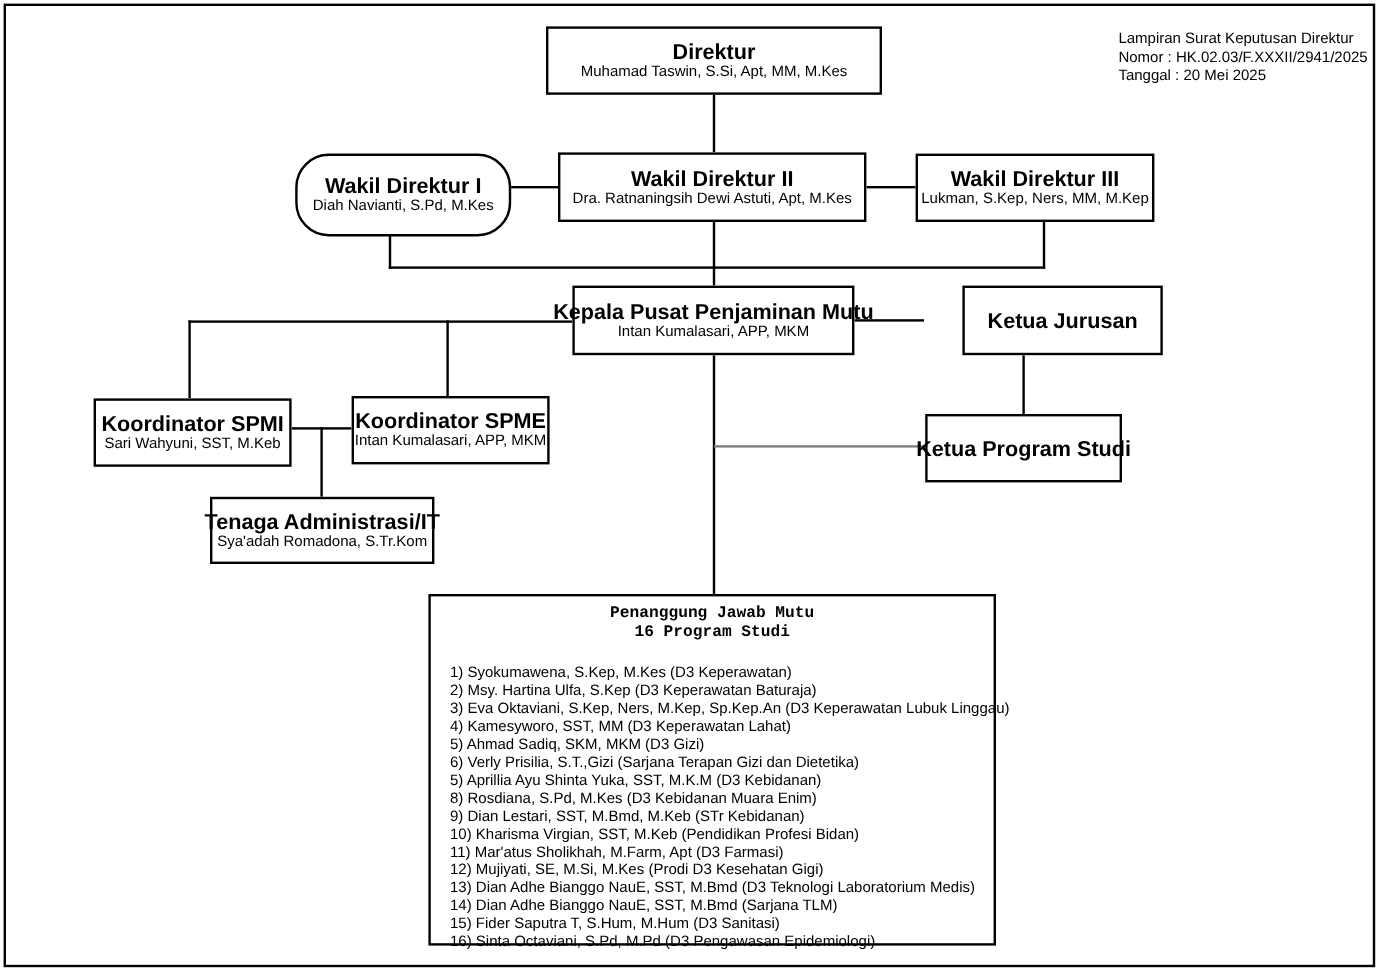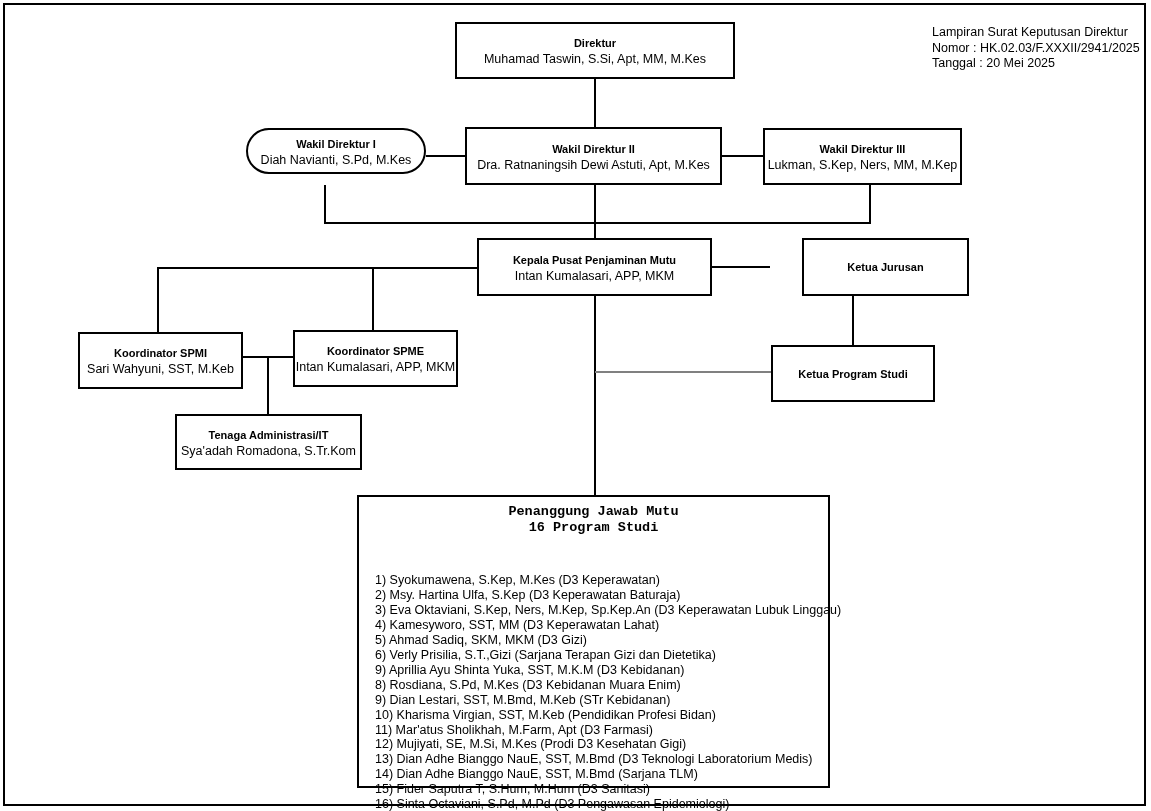--- a/index.html
+++ b/index.html
@@ -35,21 +35,21 @@
     box-sizing: border-box;
     display: flex;
     flex-direction: column;
     justify-content: center;
     align-items: center;
     text-align: center;
     z-index: 2;
   }
   .node-title {
     font-weight: bold;
-    font-size: 11px;
+    font-size: 18px;
     line-height: 18px;
     white-space: nowrap;
   }
   .node-name {
     font-size: 12.5px;
     line-height: 15px;
     white-space: nowrap;
   }
   .line {
     position: absolute;
@@ -68,21 +68,21 @@
   }
   .pjm-title {
     padding-top: 7px;
     text-align: center;
     font-weight: bold;
     font-size: 13.5px;
     line-height: 15.5px;
     font-family: Liberation Mono, monospace;
   }
   .pjm-list {
-    margin-top: 38px;
+    margin-top: 18px;
     padding-left: 16px;
     padding-right: 6px;
     text-align: left;
     font-size: 12.5px;
     line-height: 14.95px;
     white-space: nowrap;
   }
 </style>
 </head>
 <body>
@@ -111,21 +111,21 @@
   <div class="line" style="left:243px; top:356px; width:50px;  height:2px;"></div>
   <div class="line" style="left:267px; top:356px; width:2px;   height:58px;"></div>
   <div class="line" style="left:852px; top:296px; width:2px;   height:49px;"></div>
   <div class="line gray" style="left:595px; top:371px; width:176px; height:2px;"></div>
 
   <div class="node" style="left:455px; top:22px; width:280px; height:57px;">
     <div class="node-title">Direktur</div>
     <div class="node-name">Muhamad Taswin, S.Si, Apt, MM, M.Kes</div>
   </div>
 
-  <div class="node" style="left:246px; top:128px; width:180px; height:46px;border-radius:28px;">
+  <div class="node" style="left:246px; top:128px; width:180px; height:69px;border-radius:28px;">
     <div class="node-title">Wakil Direktur I</div>
     <div class="node-name">Diah Navianti, S.Pd, M.Kes</div>
   </div>
 
   <div class="node" style="left:465px; top:127px; width:257px; height:58px;">
     <div class="node-title">Wakil Direktur II</div>
     <div class="node-name">Dra. Ratnaningsih Dewi Astuti, Apt, M.Kes</div>
   </div>
 
   <div class="node" style="left:763px; top:128px; width:199px; height:57px;">
@@ -166,21 +166,21 @@
       <div>Penanggung Jawab Mutu</div>
       <div>16 Program Studi</div>
     </div>
     <div class="pjm-list">
       <div>1) Syokumawena, S.Kep, M.Kes (D3 Keperawatan)</div>
       <div>2) Msy. Hartina Ulfa, S.Kep (D3 Keperawatan Baturaja)</div>
       <div>3) Eva Oktaviani, S.Kep, Ners, M.Kep, Sp.Kep.An (D3 Keperawatan Lubuk Linggau)</div>
       <div>4) Kamesyworo, SST, MM (D3 Keperawatan Lahat)</div>
       <div>5) Ahmad Sadiq, SKM, MKM (D3 Gizi)</div>
       <div>6) Verly Prisilia, S.T.,Gizi (Sarjana Terapan Gizi dan Dietetika)</div>
-      <div>9) Aprillia Ayu Shinta Yuka, SST, M.K.M (D3 Kebidanan)</div>
+      <div>5) Aprillia Ayu Shinta Yuka, SST, M.K.M (D3 Kebidanan)</div>
       <div>8) Rosdiana, S.Pd, M.Kes (D3 Kebidanan Muara Enim)</div>
       <div>9) Dian Lestari, SST, M.Bmd, M.Keb (STr Kebidanan)</div>
       <div>10) Kharisma Virgian, SST, M.Keb (Pendidikan Profesi Bidan)</div>
       <div>11) Mar'atus Sholikhah, M.Farm, Apt (D3 Farmasi)</div>
       <div>12) Mujiyati, SE, M.Si, M.Kes (Prodi D3 Kesehatan Gigi)</div>
       <div>13) Dian Adhe Bianggo NauE, SST, M.Bmd (D3 Teknologi Laboratorium Medis)</div>
       <div>14) Dian Adhe Bianggo NauE, SST, M.Bmd (Sarjana TLM)</div>
       <div>15) Fider Saputra T, S.Hum, M.Hum (D3 Sanitasi)</div>
       <div>16) Sinta Octaviani, S.Pd, M.Pd (D3 Pengawasan Epidemiologi)</div>
     </div>

